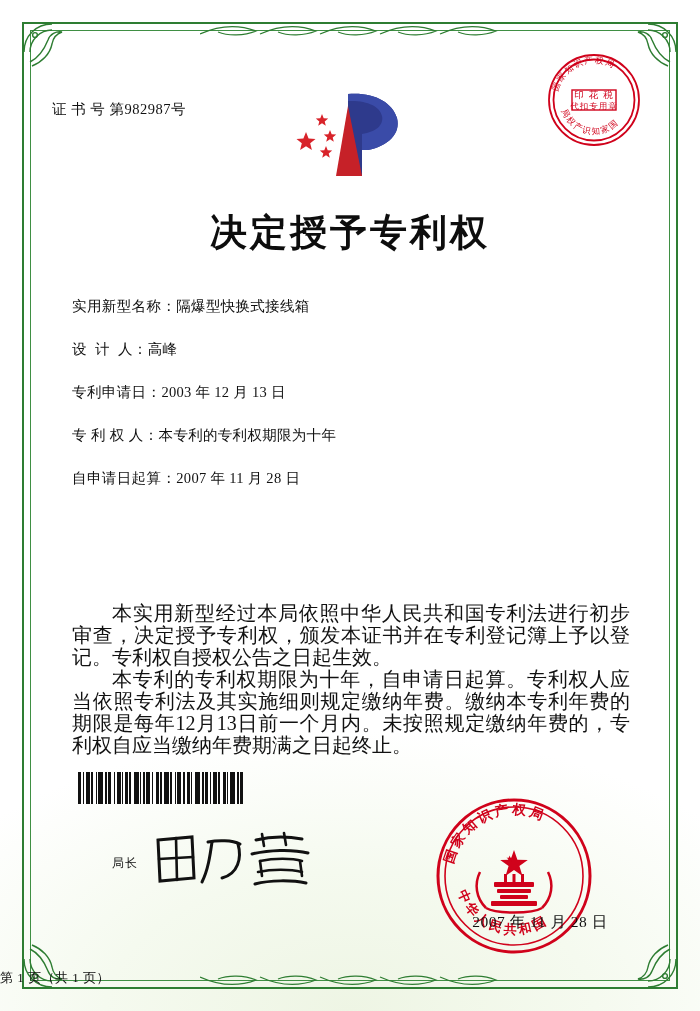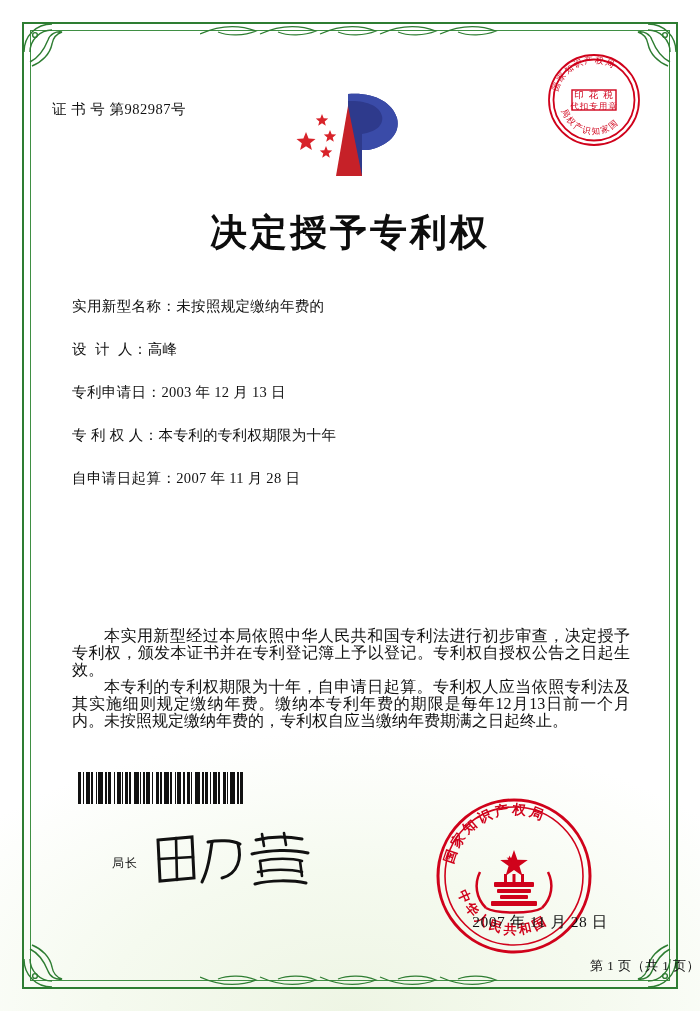--- a/index.html
+++ b/index.html
@@ -109,24 +109,24 @@
     letter-spacing: 0.4px;
   }
   .field-value {
     letter-spacing: 0.3px;
   }
 
   
   .body-text {
     position: absolute;
     left: 72px;
-    top: 627px;
+    top: 602px;
     width: 558px;
-    font-size: 16px;
-    line-height: 17px;
+    font-size: 20px;
+    line-height: 22px;
     color: #111;
     text-align: justify;
   }
   .body-text p {
     margin: 0 0 0 0;
     text-indent: 2em;
   }
 
   
   .barcode {
@@ -176,22 +176,22 @@
     width: 200px;
     text-align: center;
     font-size: 15.5px;
     color: #111;
     letter-spacing: 0.5px;
   }
 
   .page-footer {
     position: absolute;
     left: 0; right: 0;
-    bottom: 36px;
-    text-align: right;
+    bottom: 24px;
+    text-align: left;
     font-size: 13px;
     color: #111;
     letter-spacing: 0.5px;
   }
 </style>
 </head>
 <body>
 
 <div class="certificate">
 
@@ -301,21 +301,21 @@
       <text x="48" y="46" font-size="9.5" fill="#d0021b" text-anchor="middle" font-family="'DejaVu Sans', sans-serif" letter-spacing="1">印 花 税</text>
       <text x="48" y="57" font-size="8.5" fill="#d0021b" text-anchor="middle" font-family="'DejaVu Sans', sans-serif" letter-spacing="1">代扣专用章</text>
     </svg>
   </div>
 
   <div class="main-title">决定授予专利权</div>
 
   <div class="fields">
     <div class="field-row">
       <span class="field-label">实用新型名称：</span>
-      <span class="field-value">未按照规定缴纳年费的</span>
+      <span class="field-value">隔爆型快换式接线箱</span>
     </div>
     <div class="field-row">
       <span class="field-label">设  计  人：</span>
       <span class="field-value">高峰</span>
     </div>
     <div class="field-row">
       <span class="field-label">专利申请日：</span>
       <span class="field-value">2003 年 12 月 13 日</span>
     </div>
     <div class="field-row">

